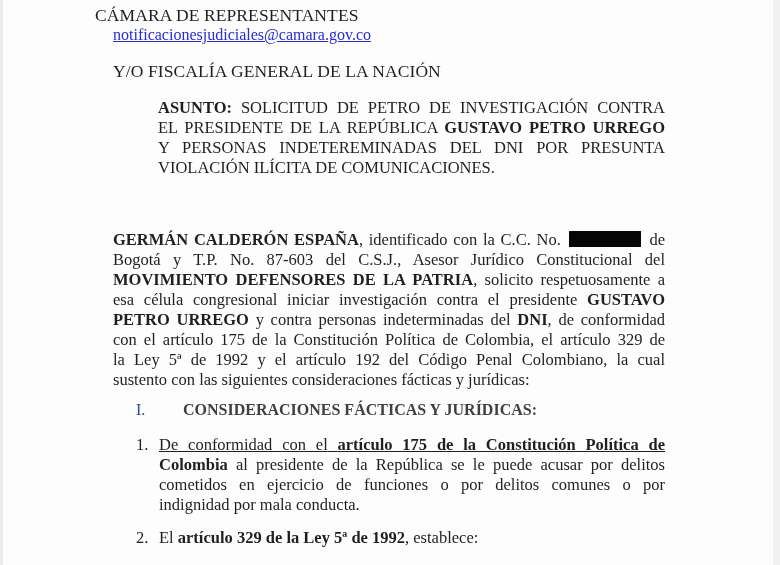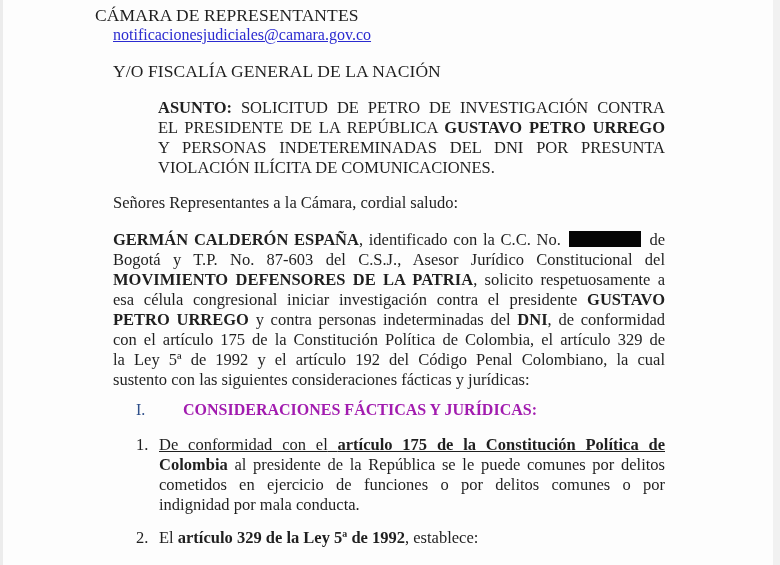--- a/index.html
+++ b/index.html
@@ -59,21 +59,21 @@
   .b { font-weight: bold; text-align: center; }
   .redact {
     display: inline-block;
     width: 72px; height: 16px;
     background: #060606;
     vertical-align: -2px;
     margin-left: 2px;
     margin-right: 3px;
   }
   .section-heading {
-    color: #a21caf;
+    color: #404040;
     font-weight: bold;
     font-size: 16px;
   }
   .section-num {
     position: absolute;
     color: #2e4f8a;
     font-size: 16px;
   }
   .list-num { position: absolute; font-size: 16.5px; }
 </style>
@@ -94,42 +94,41 @@
 
   <div class="line header-line" style="left:113px; top:61px;">Y/O FISCALÍA GENERAL DE LA NACIÓN</div>
 
   <div>
     <div class="justify" style="left:158px; top:98px; width:507px;"><span class="b">ASUNTO:</span> <span>SOLICITUD DE PETRO DE INVESTIGACIÓN CONTRA</span></div>
     <div class="justify" style="left:158px; top:118px; width:507px;"><span>EL PRESIDENTE DE LA REPÚBLICA</span> <span class="b">GUSTAVO PETRO URREGO</span></div>
     <div class="justify" style="left:158px; top:138px; width:507px;">Y PERSONAS INDETEREMINADAS DEL DNI POR PRESUNTA</div>
     <div class="justify nojust" style="left:158px; top:158px; width:507px;">VIOLACIÓN ILÍCITA DE COMUNICACIONES.</div>
   </div>
 
-  <div class="line" style="left:113px; top:193px; font-size:16.5px;">Señores Representantes a la Cámara, cordial saludo:</div>
 
   <div>
     <div class="justify" style="left:113px; top:230px; width:552px;"><span class="b">GERMÁN CALDERÓN ESPAÑA</span><span>, identificado con la C.C. No.</span> <span class="redact"></span> <span>de</span></div>
     <div class="justify" style="left:113px; top:250px; width:552px;">Bogotá y T.P. No. 87-603 del C.S.J., Asesor Jurídico Constitucional del</div>
     <div class="justify" style="left:113px; top:270px; width:552px;"><span class="b">MOVIMIENTO DEFENSORES DE LA PATRIA</span><span>, solicito respetuosamente a</span></div>
     <div class="justify" style="left:113px; top:290px; width:552px;"><span>esa célula congresional iniciar investigación contra el presidente</span> <span class="b">GUSTAVO</span></div>
     <div class="justify" style="left:113px; top:310px; width:552px;"><span class="b">PETRO URREGO</span> <span>y contra personas indeterminadas del</span> <span class="b">DNI</span><span>, de conformidad</span></div>
     <div class="justify" style="left:113px; top:330px; width:552px;">con el artículo 175 de la Constitución Política de Colombia, el artículo 329 de</div>
     <div class="justify" style="left:113px; top:350px; width:552px;">la Ley 5ª de 1992 y el artículo 192 del Código Penal Colombiano, la cual</div>
     <div class="justify nojust" style="left:113px; top:370px; width:552px;">sustento con las siguientes consideraciones fácticas y jurídicas:</div>
   </div>
 
   <div>
     <span class="section-num" style="left:136px; top:400px; line-height:20px;">I.</span>
     <span class="line section-heading" style="left:183px; top:400px;">CONSIDERACIONES FÁCTICAS Y JURÍDICAS:</span>
   </div>
 
   <div>
     <span class="list-num" style="left:136px; top:435px; line-height:20px;">1.</span>
     <div class="justify" style="left:159px; top:435px; width:506px;text-decoration:underline;"><span>De conformidad con el</span> <span class="b">artículo 175 de la Constitución Política de</span></div>
-    <div class="justify" style="left:159px; top:455px; width:506px;"><span class="b">Colombia</span> <span>al presidente de la República se le puede comunes por delitos</span></div>
+    <div class="justify" style="left:159px; top:455px; width:506px;"><span class="b">Colombia</span> <span>al presidente de la República se le puede acusar por delitos</span></div>
     <div class="justify" style="left:159px; top:475px; width:506px;">cometidos en ejercicio de funciones o por delitos comunes o por</div>
     <div class="justify nojust" style="left:159px; top:495px; width:506px;">indignidad por mala conducta.</div>
   </div>
 
   <div>
     <span class="list-num" style="left:136px; top:528px; line-height:20px;">2.</span>
     <div class="line" style="left:159px; top:528px; font-size:16.5px;"><span>El</span> <span class="b">artículo 329 de la Ley 5ª de 1992</span><span>, establece:</span></div>
   </div>
 
 </div>

